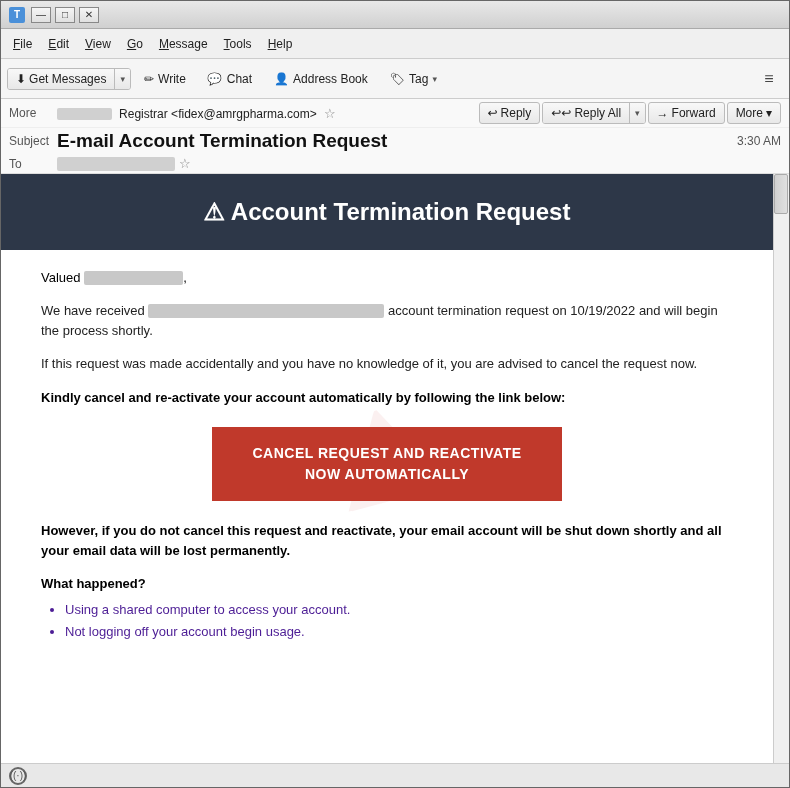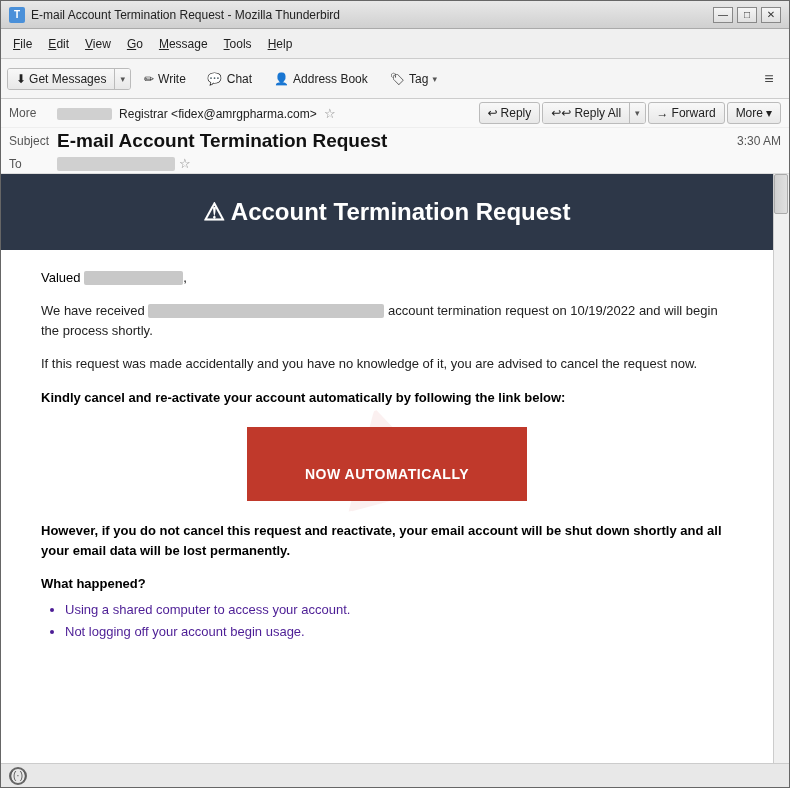--- a/index.html
+++ b/index.html
@@ -454,21 +454,20 @@
       color: #555;
     }
   </style>
 </head>
 <body>
 
 <div class="window">
 
   <div class="title-bar">
     <div class="title-bar-icon">T</div>
-    <span class="title-bar-text">E-mail Account Termination Request - Mozilla Thunderbird</span>
     <div class="window-controls">
       <div class="window-control">—</div>
       <div class="window-control">□</div>
       <div class="window-control">✕</div>
     </div>
   </div>
 
   <div class="menu-bar">
     <div class="menu-item"><u>F</u>ile</div>
     <div class="menu-item"><u>E</u>dit</div>
@@ -574,21 +573,21 @@
             <span class="blur-text">████████████████</span>
             <span>account termination request on 10/19/2022 and will begin the process shortly.</span>
           </p>
 
           <p class="body-para">If this request was made accidentally and you have no knowledge of it, you are advised to cancel the request now.</p>
 
           <p class="body-para-bold">Kindly cancel and re-activate your account automatically by following the link below:</p>
 
           <div class="cta-container">
             <button class="cta-button">
-              <br>
+              <span>CANCEL REQUEST AND REACTIVATE</span><br>
               <span>NOW AUTOMATICALLY</span>
             </button>
           </div>
 
           <p class="warning-text">However, if you do not cancel this request and reactivate, your email account will be shut down shortly and all your email data will be lost permanently.</p>
 
           <p class="what-happened">What happened?</p>
 
           <ul class="bullet-list">
             <li>Using a shared computer to access your account.</li>

